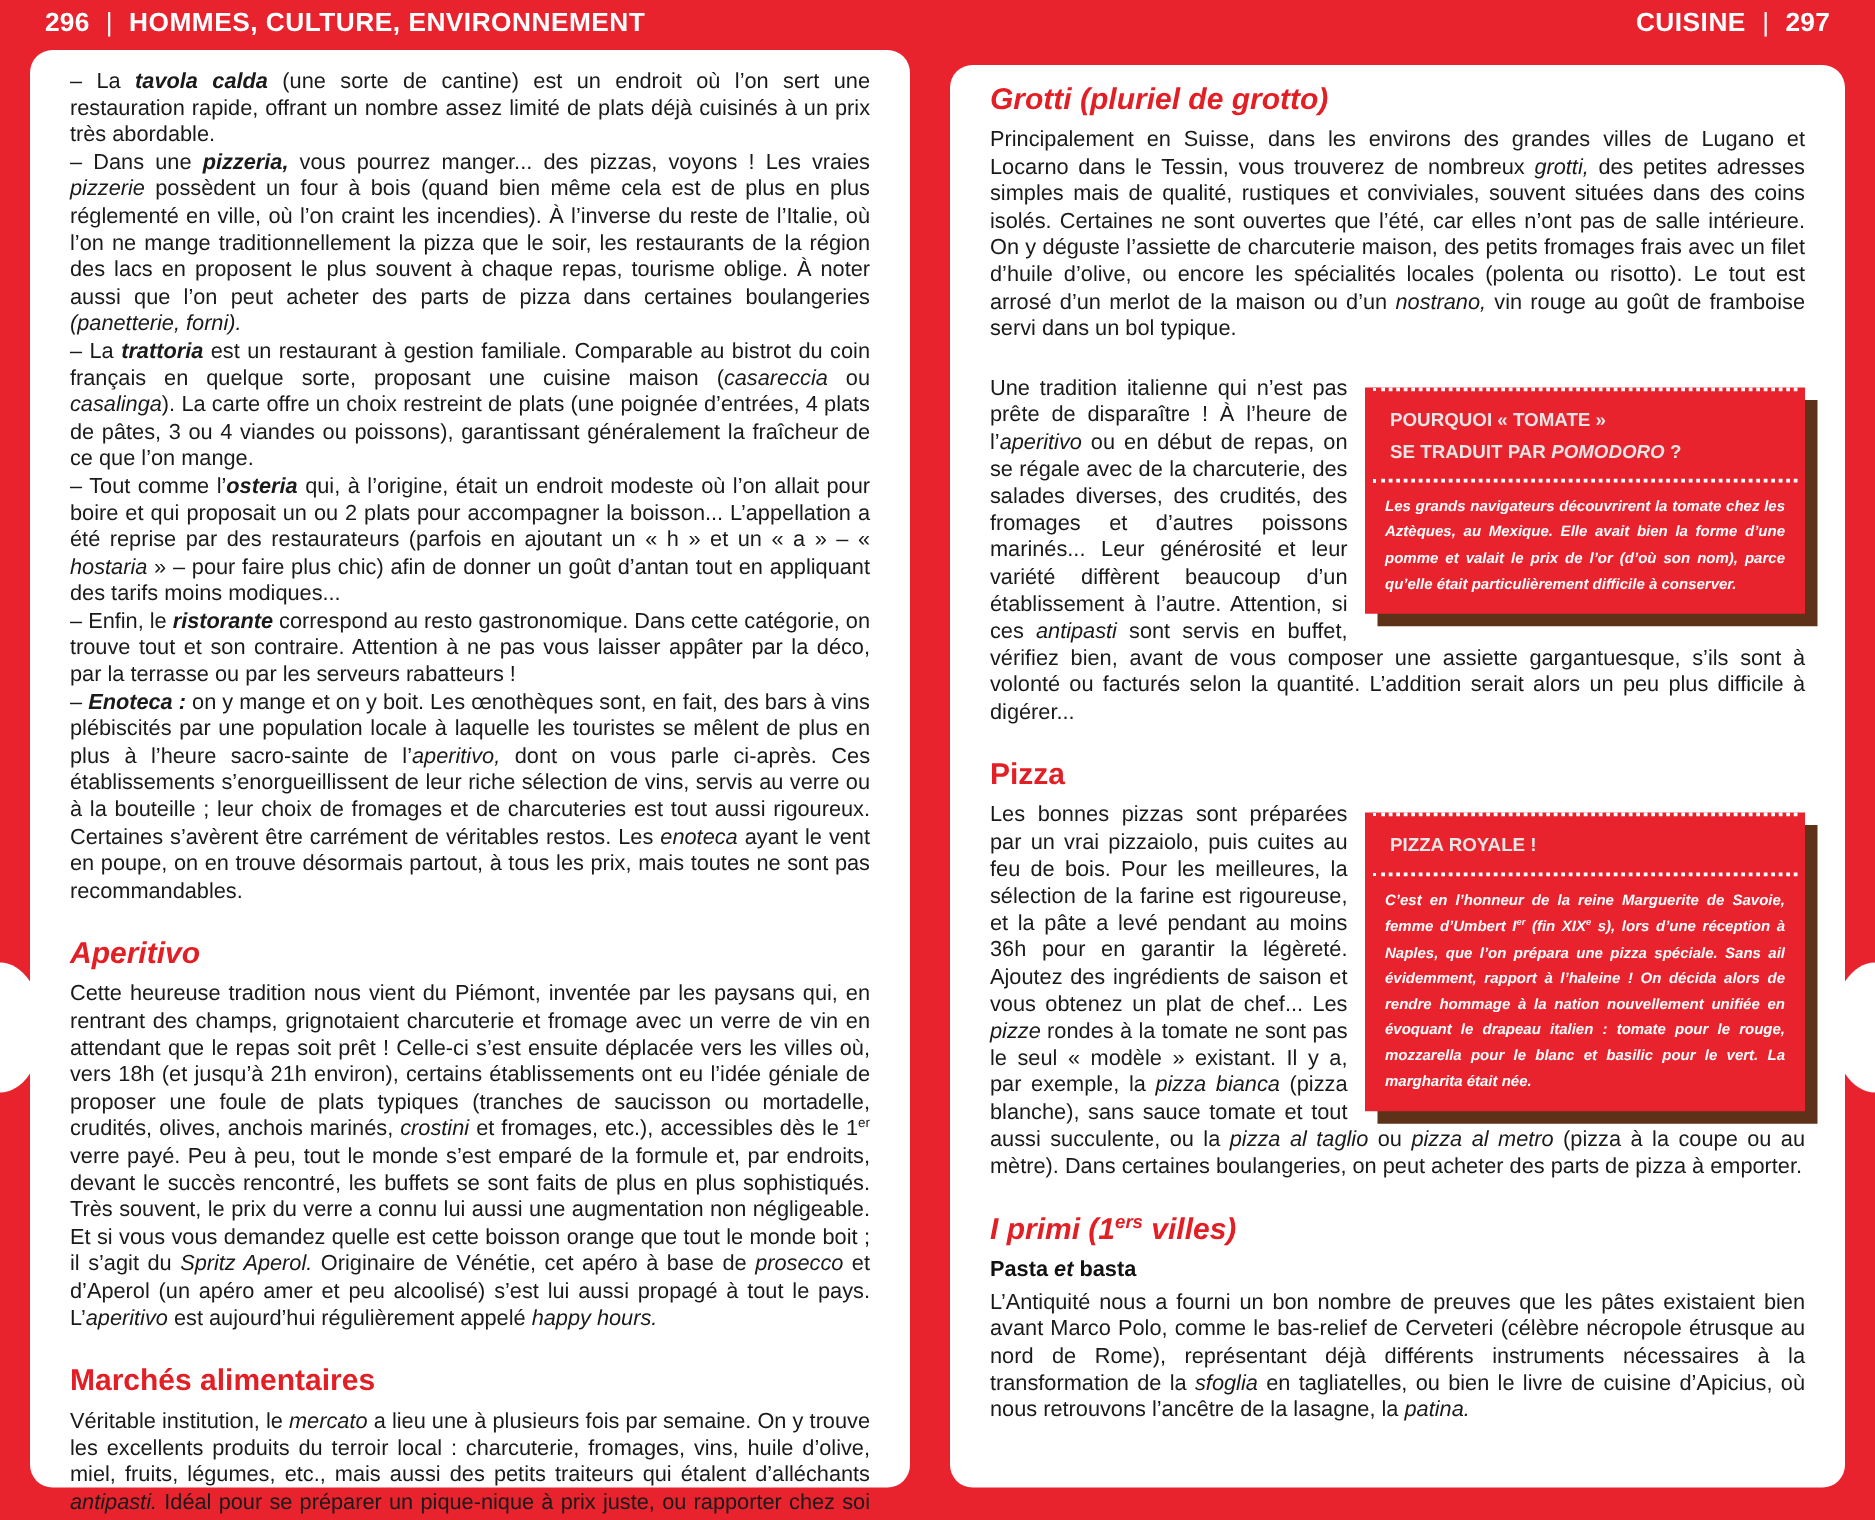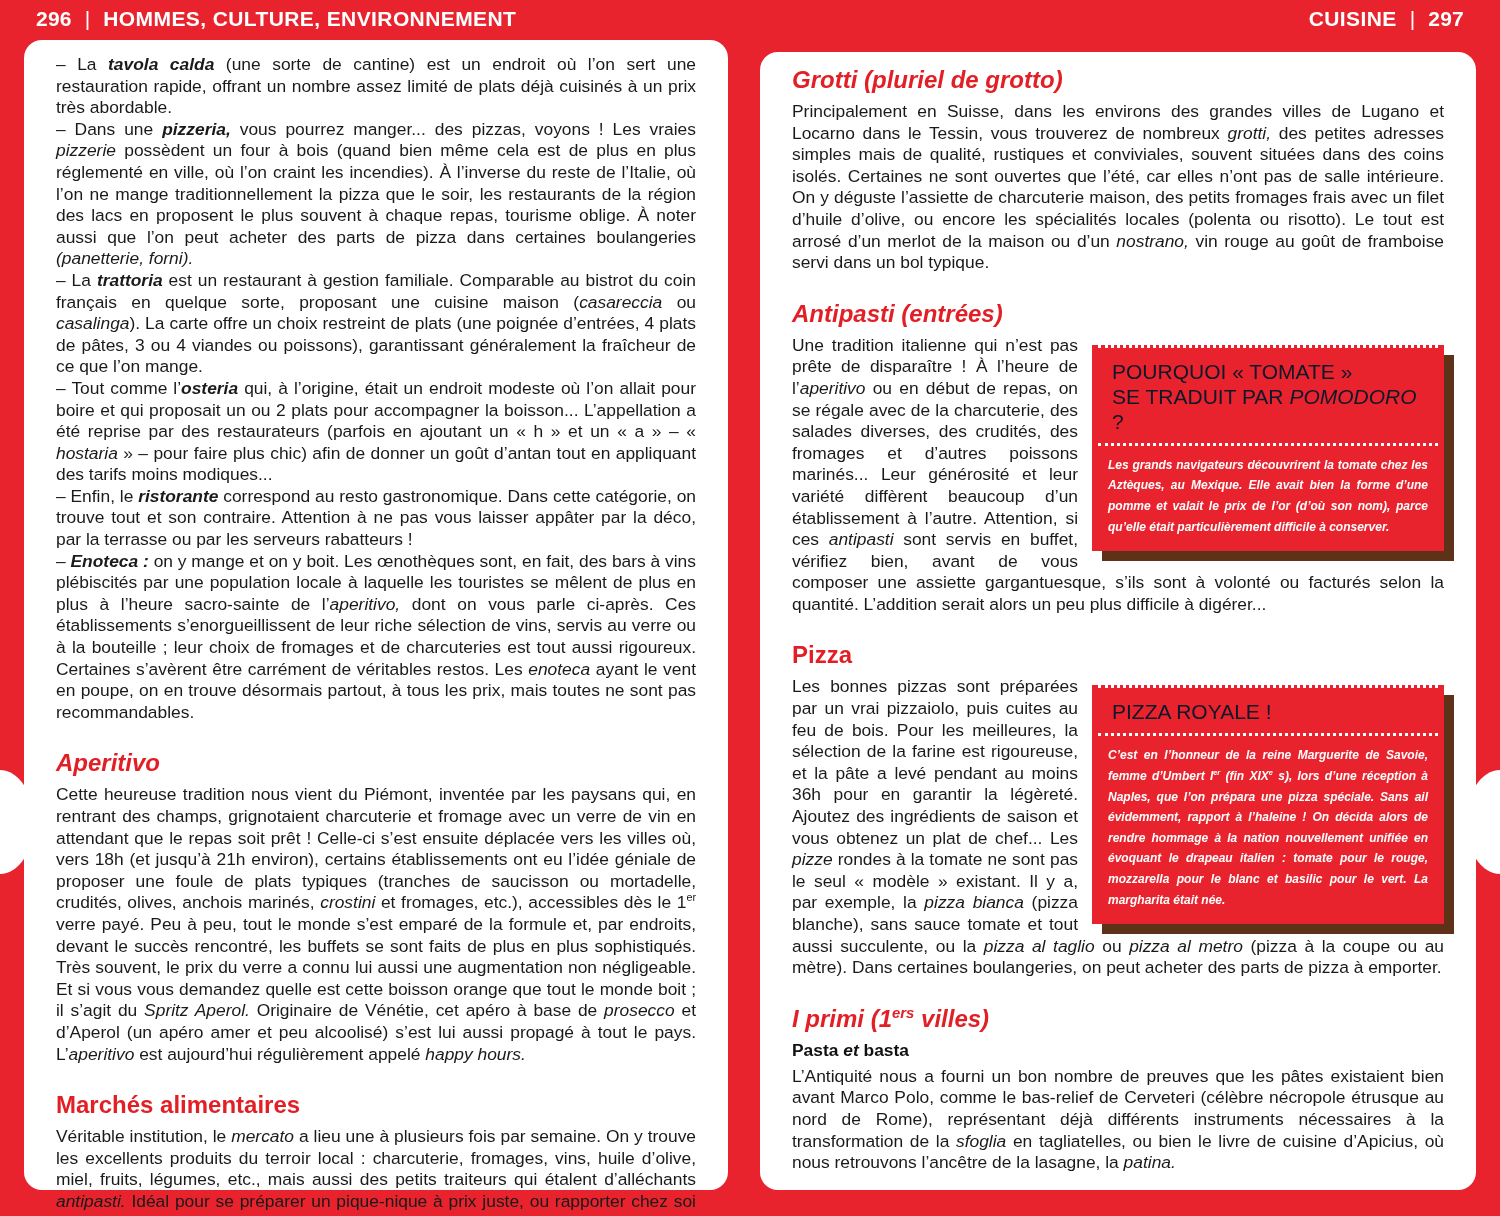--- a/index.html
+++ b/index.html
@@ -83,23 +83,23 @@
 
   
   .callout{
     position:relative;
     background:#E8232E;
     box-sizing:border-box;
     box-shadow:10px 10px 0 0 #5E3218;
     padding:0;
   }
   .callout .ctitle{
-    color:#0f172a;
-    font-weight:normal;
-    font-size:21px;
+    color:#e5e5e5;
+    font-weight:bold;
+    font-size:15px;
     line-height:25px;
     padding:11px 14px 9px 14px;
     border-top:3px dotted #ffffff;
     border-bottom:3px dotted #ffffff;
     margin:5px 6px 0 6px;
   }
   .callout .ctitle .it{font-style:italic;}
   .callout .ctext{
     color:#ffffff;
     font-style:italic;
@@ -160,21 +160,20 @@
     </div>
   </div>
 
   <div class="sheet right">
     <div class="col">
 
       <h2 class="head ital" id="h-grotti"><span class="bi">Grotti</span><b> (pluriel de </b><span class="bi">grotto</span><b>)</b></h2>
       <p class="body" id="p-grotti"><span>Principalement en Suisse, dans les environs des grandes villes de Lugano et Locarno dans le Tessin, vous trouverez de nombreux </span><i>grotti,</i><span> des petites adresses simples mais de qualité, rustiques et conviviales, souvent situées dans des coins isolés. Certaines ne sont ouvertes que l’été, car elles n’ont pas de salle intérieure. On y déguste l’assiette de charcuterie maison, des petits fromages frais avec un filet d’huile d’olive, ou encore les spécialités locales (polenta ou risotto). Le tout est arrosé d’un merlot de la maison ou d’un </span><i>nostrano,</i><span> vin rouge au goût de framboise servi dans un bol typique.</span></p>
 
       <div class="gap-lg"></div>
-      <h2 class="head ital" id="h-antipasti"><span class="bi">Antipasti</span><b> (entrées)</b></h2>
 
       <div class="box-tomate">
         <div class="callout">
           <div class="ctitle" id="c1-title">
               <div>POURQUOI « TOMATE »</div>
               <div><span>SE TRADUIT PAR </span><span class="it">POMODORO</span><span> ?</span></div>
             </div>
           <div class="ctext">Les grands navigateurs découvrirent la tomate chez les Aztèques, au Mexique. Elle avait bien la forme d’une pomme et valait le prix de l’or (d’où son nom), parce qu’elle était particulièrement difficile à conserver.</div>
         </div>
       </div>

